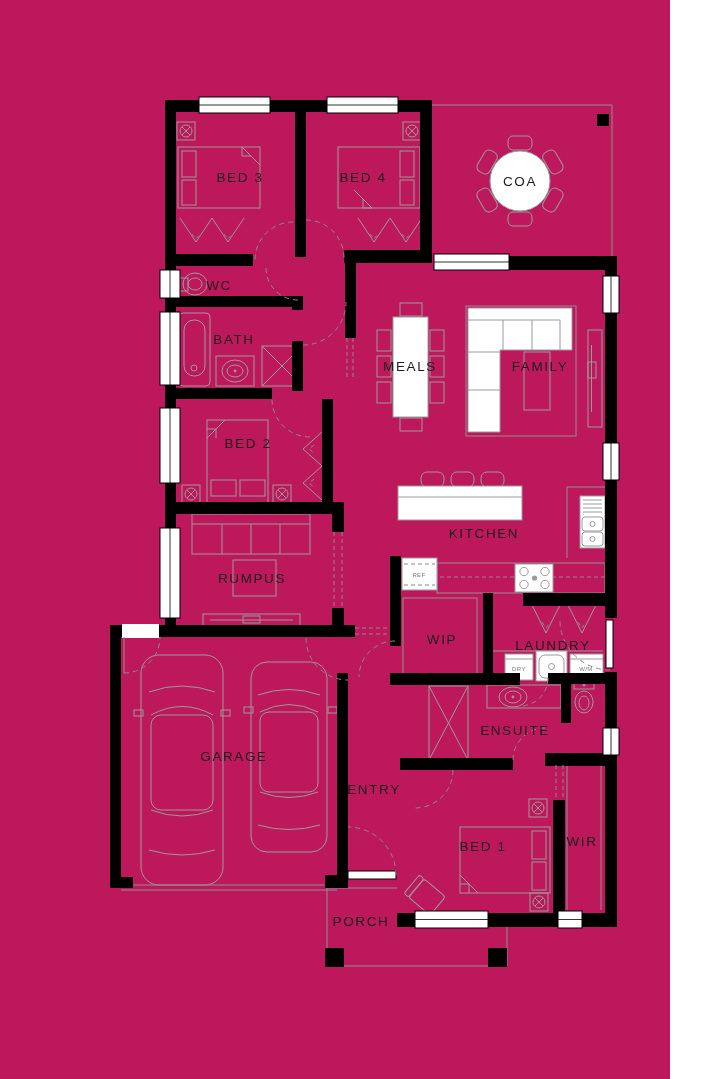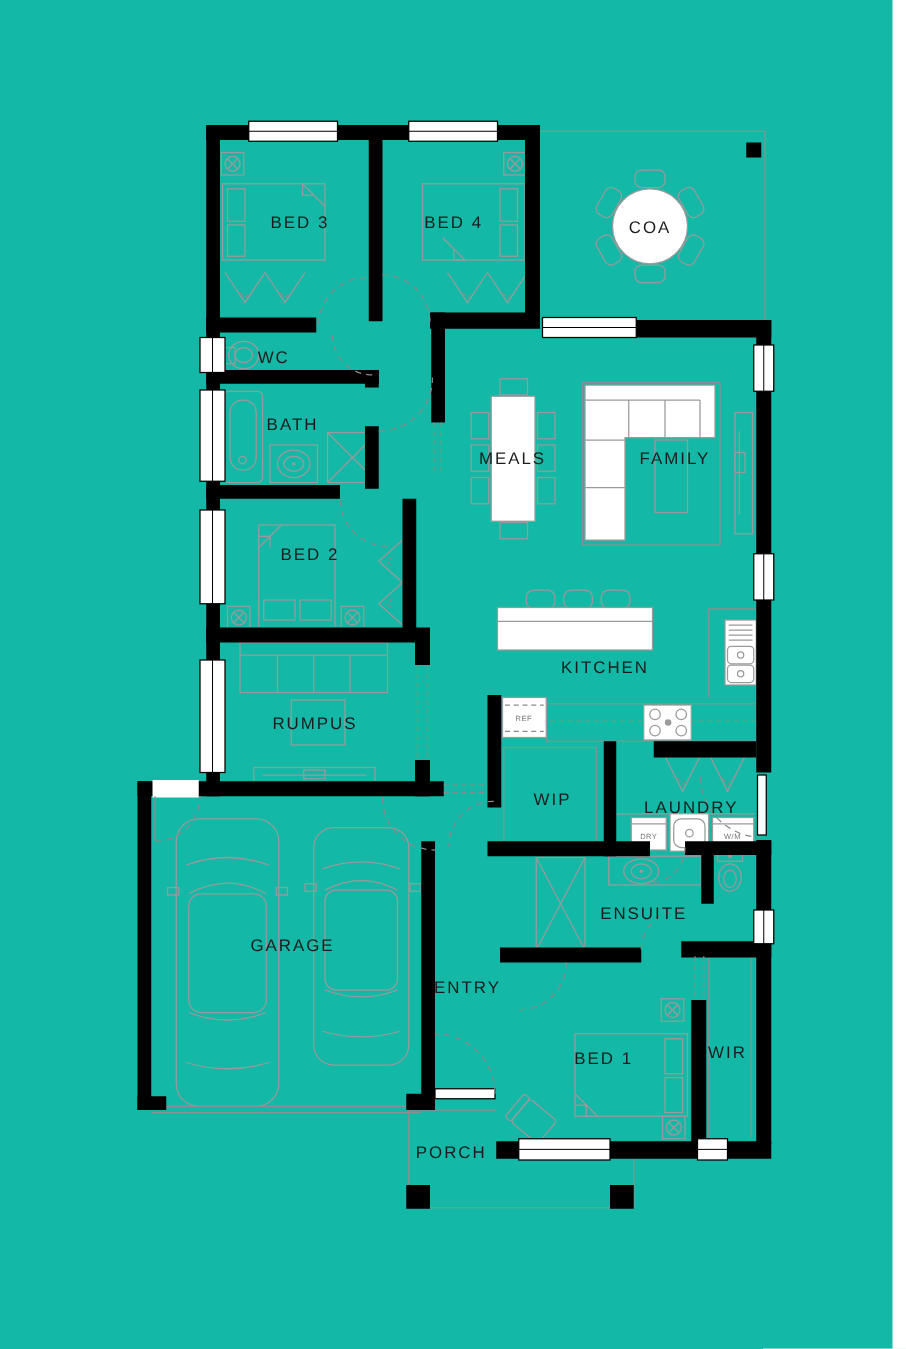--- a/index.html
+++ b/index.html
@@ -1,17 +1,17 @@
 <!DOCTYPE html>
 <html><head>
 <meta charset="utf-8">
 <style>
   html,body{margin:0;padding:0;background:#ffffff;}
-  .page{position:relative;width:670px;height:1079px;background:#14b8a6;overflow:hidden;
-        font-family:"Liberation Sans",sans-serif;padding-left:44px;}
+  .page{position:relative;width:670px;height:1079px;background:#be185d;overflow:hidden;
+        font-family:"Liberation Sans",sans-serif;}
   svg{position:absolute;left:0;top:0;}
   text.room{font-family:"Liberation Sans",sans-serif;font-size:13.5px;letter-spacing:1.6px;
             fill:#1c1c1c;text-anchor:middle;}
   text.tiny{font-family:"Liberation Sans",sans-serif;font-size:6px;letter-spacing:.4px;
             fill:#777;text-anchor:middle;}
   .wall{fill:#000;}
   .furn{fill:none;stroke:#9a9a9a;stroke-width:1;}
   .furnw{fill:#fff;stroke:#9a9a9a;stroke-width:1;}
   .thin{fill:none;stroke:#8f8f8f;stroke-width:1;}
   .arc{fill:none;stroke:#8a8a8a;stroke-width:1;stroke-dasharray:5 4;}

